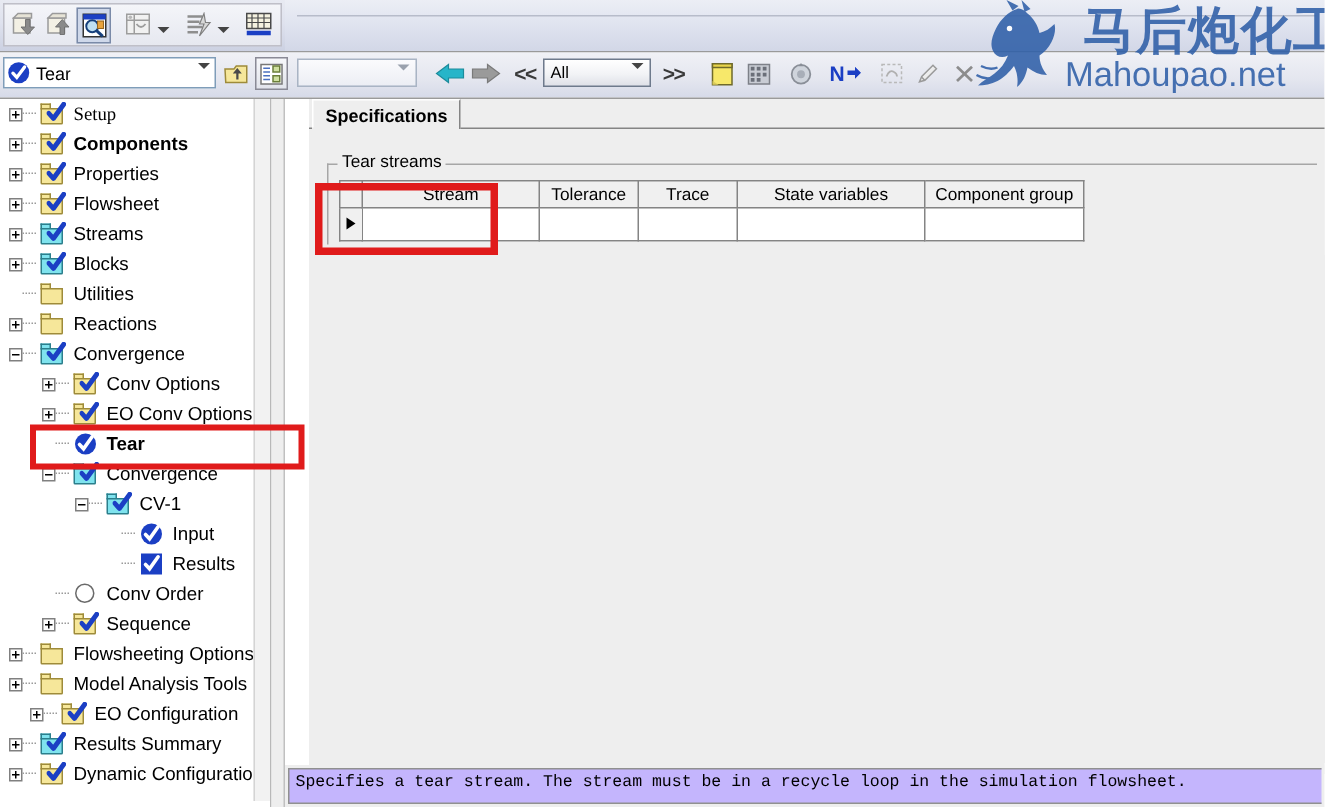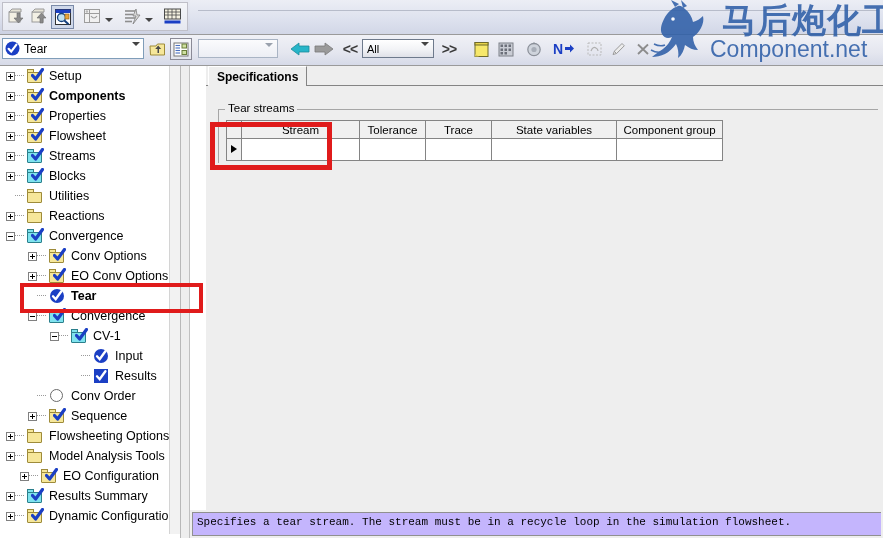--- a/index.html
+++ b/index.html
@@ -626,21 +626,21 @@
     <div id="nav-i7" class="navbtn">
       <svg class="icon-svg" width="18" height="16" viewBox="0 0 18 16">
         <line x1="4" y1="3.5" x2="14" y2="13" stroke="#8c8c8c" stroke-width="1.8"></line>
         <line x1="14" y1="3.5" x2="4" y2="13" stroke="#8c8c8c" stroke-width="1.8"></line>
       </svg>
     </div>
   </div>
 
   <div id="tree-panel">
     <div id="tree-nodes">
-        <div class="tnode" style="padding-left: 6px;">
+        <div class="tnode" style="padding-left: 6px; font-family: Liberation Serif, serif;">
           <span class="expander plus"></span>
           <span class="dotline"></span>
           <span class="ficon">
             <span class="tab"></span>
             <span class="body"></span>
             <svg class="fcheck" viewBox="0 0 13 14">
               <path d="M1.5 7.5 L4.6 11 L11.5 1.5" stroke="#1b3fc4" stroke-width="3.2" fill="none" stroke-linecap="round" stroke-linejoin="round"></path>
             </svg>
           </span>
           <span class="tnode-label">Setup</span>
@@ -954,16 +954,16 @@
         <path d="M27 7 L23 0 L31 4 Z"></path>
         <path d="M35 8 L33 0 L39 6 Z"></path>
         <circle cx="25" cy="19" r="1.8" fill="#ffffff"></circle>
       </g>
       <g stroke="#2f5fa8" stroke-width="1.6" fill="none">
         <path d="M6 44 q6 3 11 1"></path>
         <path d="M3 50 q7 4 13 1"></path>
       </g>
     </svg>
     <div id="wm-cn" style="color: rgb(47, 95, 168);">马后炮化工</div>
-    <div id="wm-en" style="color: rgb(47, 95, 168);">Component.net</div>
+    <div id="wm-en" style="color: rgb(47, 95, 168);">Mahoupao.net</div>
   </div>
 
 </div>
 
 </body></html>

